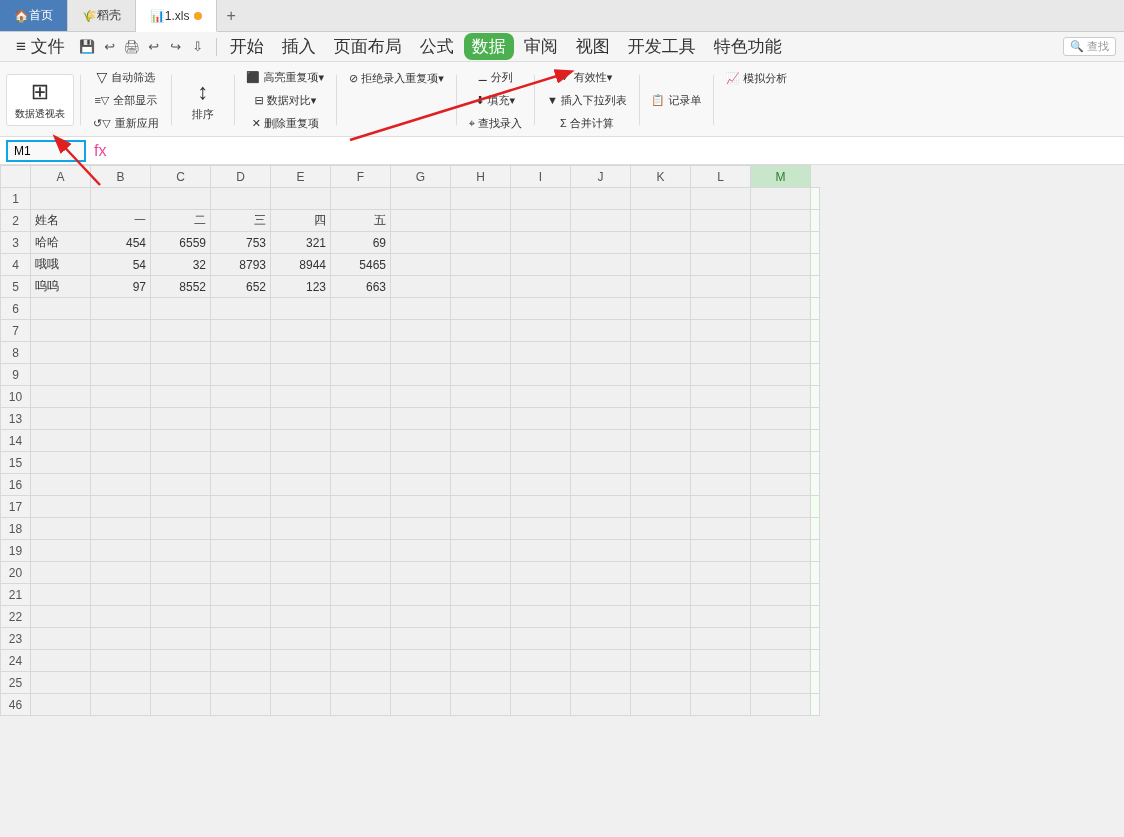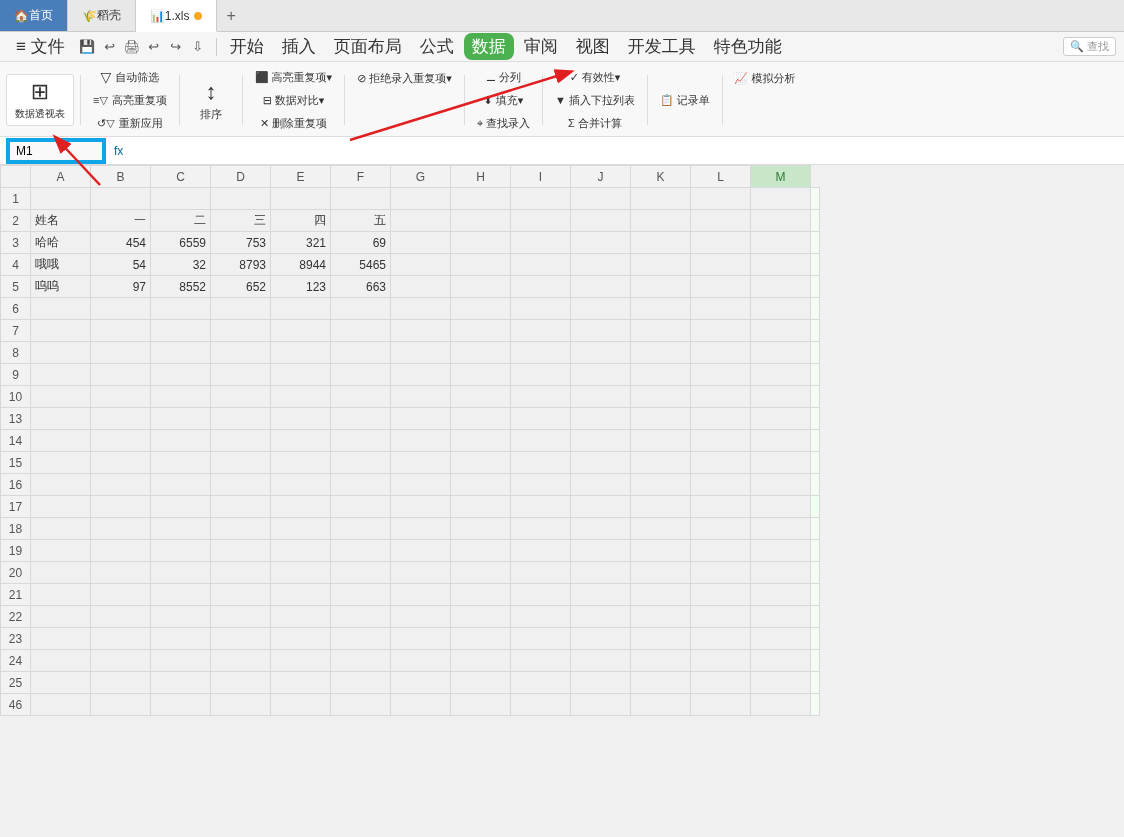--- a/index.html
+++ b/index.html
@@ -136,31 +136,31 @@
     .formula-bar {
       display: flex;
       align-items: center;
       background: #fff;
       border-bottom: 1px solid #ddd;
       height: 28px;
       padding: 0 6px;
       gap: 4px;
     }
     .cell-ref {
-      width: 100px;
-      border: 4px solid #0ea5e9;
+      width: 80px;
+      border: 2px solid #0ea5e9;
       padding: 2px 6px;
       font-size: 12px;
       background: #f9f9f9;
       display: flex;
       align-items: center;
     }
     .formula-icon {
-      font-size: 12px;
-      color: #0369a1;
+      font-size: 16px;
+      color: #ec4899;
       cursor: pointer;
       padding: 2px 4px;
     }
     .formula-input {
       flex: 1;
       border: none;
       font-size: 12px;
       outline: none;
       background: transparent;
     }
@@ -305,21 +305,21 @@
     </div>
     <div class="ribbon-sep"></div>
 
     <div style="display:flex; flex-direction:column; gap:2px;">
       <div class="ribbon-btn" style="flex-direction:row; gap:4px; align-items:center;">
         <span style="font-size:14px;">▽</span>
         <span>自动筛选</span>
       </div>
       <div class="ribbon-btn" style="flex-direction:row; gap:4px; align-items:center;">
         <span>≡▽</span>
-        <span>高亮重复项</span>
+        <span>全部显示</span>
       </div>
       <div class="ribbon-btn" style="flex-direction:row; gap:4px; align-items:center;">
         <span>↺▽</span>
         <span>重新应用</span>
       </div>
     </div>
 
     <div class="ribbon-sep"></div>
 
     <div class="ribbon-btn-lg">

